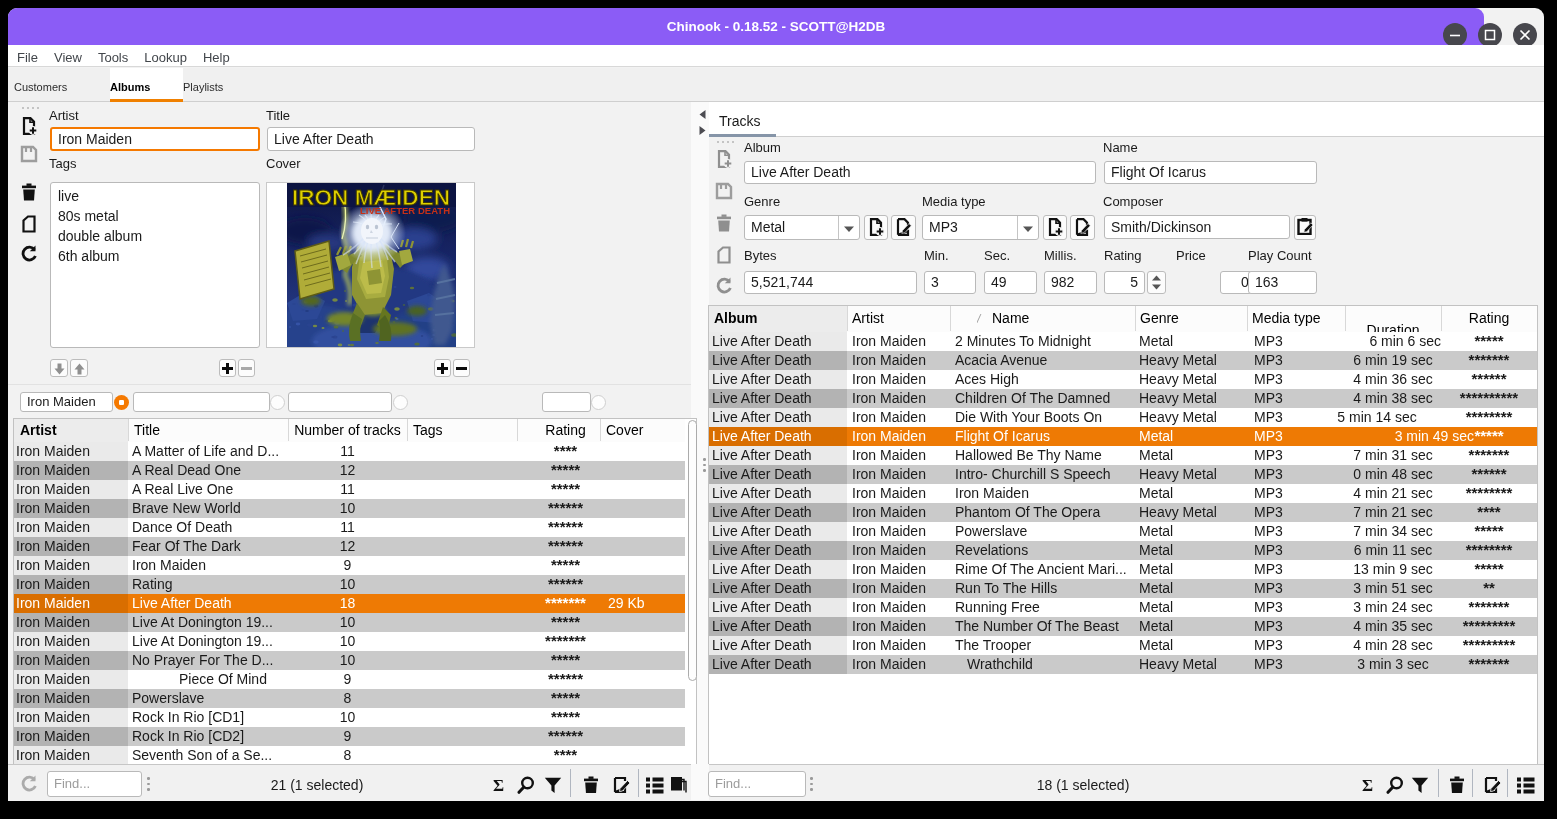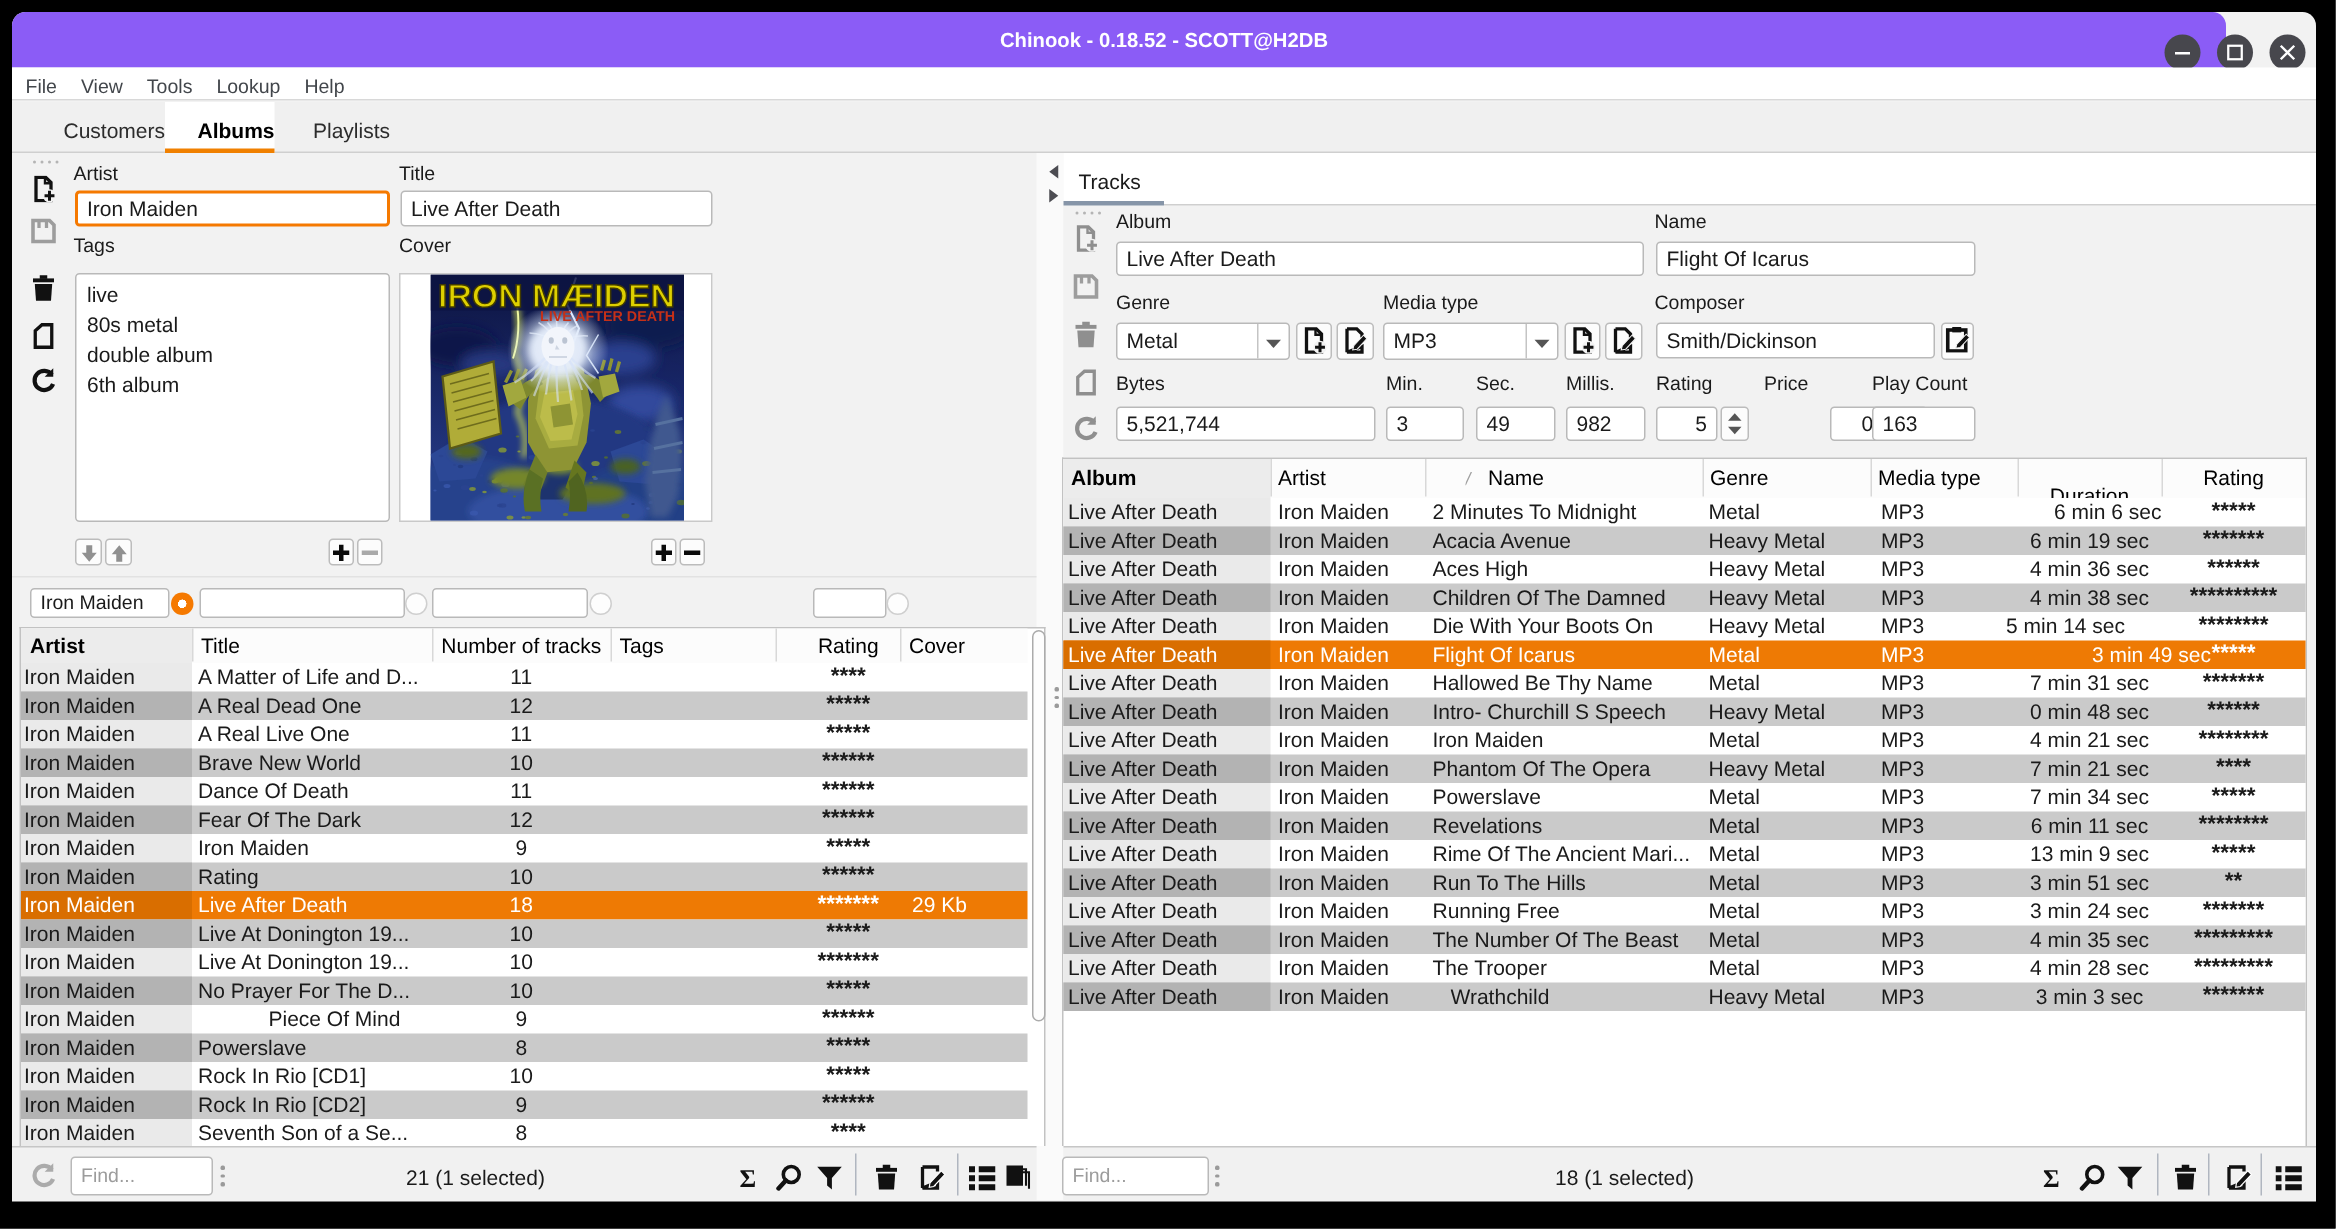--- a/index.html
+++ b/index.html
@@ -11,22 +11,22 @@
  border-radius:9px 9px 0 0;}
 #title{position:absolute;left:0;top:0;width:1536px;height:37px;line-height:37px;
  text-align:center;color:#fff;font-size:13.5px;font-weight:bold;}
 .wbtn{position:absolute;top:14.5px;width:24px;height:24px;border-radius:50%;background:#47474d;}
 #menubar{position:absolute;left:0;top:37px;width:1536px;height:22px;background:#fff;
  border-bottom:1px solid #d8d8d8;}
 .mitem{float:left;padding:3px 8px 0 8px;font-size:13px;color:#42464b;line-height:19px;}
 #menubar .mitem:first-child{margin-left:1px;}
 #tabbar{position:absolute;left:0;top:60px;width:1536px;height:34px;background:#f0f0f0;
  border-bottom:1px solid #cfcfcf;}
-.tab{position:absolute;top:0;height:33px;line-height:38px;text-align:right;
- font-size:14px;color:#2c2c2c;}
+.tab{position:absolute;top:0;height:33px;line-height:38px;text-align:left;
+ font-size:11px;color:#2c2c2c;}
 .tab.active{background:#fff;border-bottom:3px solid #f08000;color:#000;font-weight:bold;height:34px;}
 .lbl{position:absolute;font-size:13px;color:#1a1a1a;line-height:13px;white-space:nowrap;}
 .inp{position:absolute;background:#fff;border:1px solid #b9b9b9;border-radius:3px;
  font-size:14px;color:#1a1a1a;white-space:nowrap;overflow:hidden;}
 .inp.focus{border:2px solid #f57900;}
 .btn{position:absolute;background:#fcfcfc;border:1px solid #bcbcbc;border-radius:3px;}
 .ico{position:absolute;}
 .dotrow{position:absolute;display:flex;gap:3px;}
 .dotrow i{width:2px;height:2px;background:#b4b4b4;border-radius:50%;}
 .dotcol{position:absolute;display:flex;flex-direction:column;gap:3px;}

